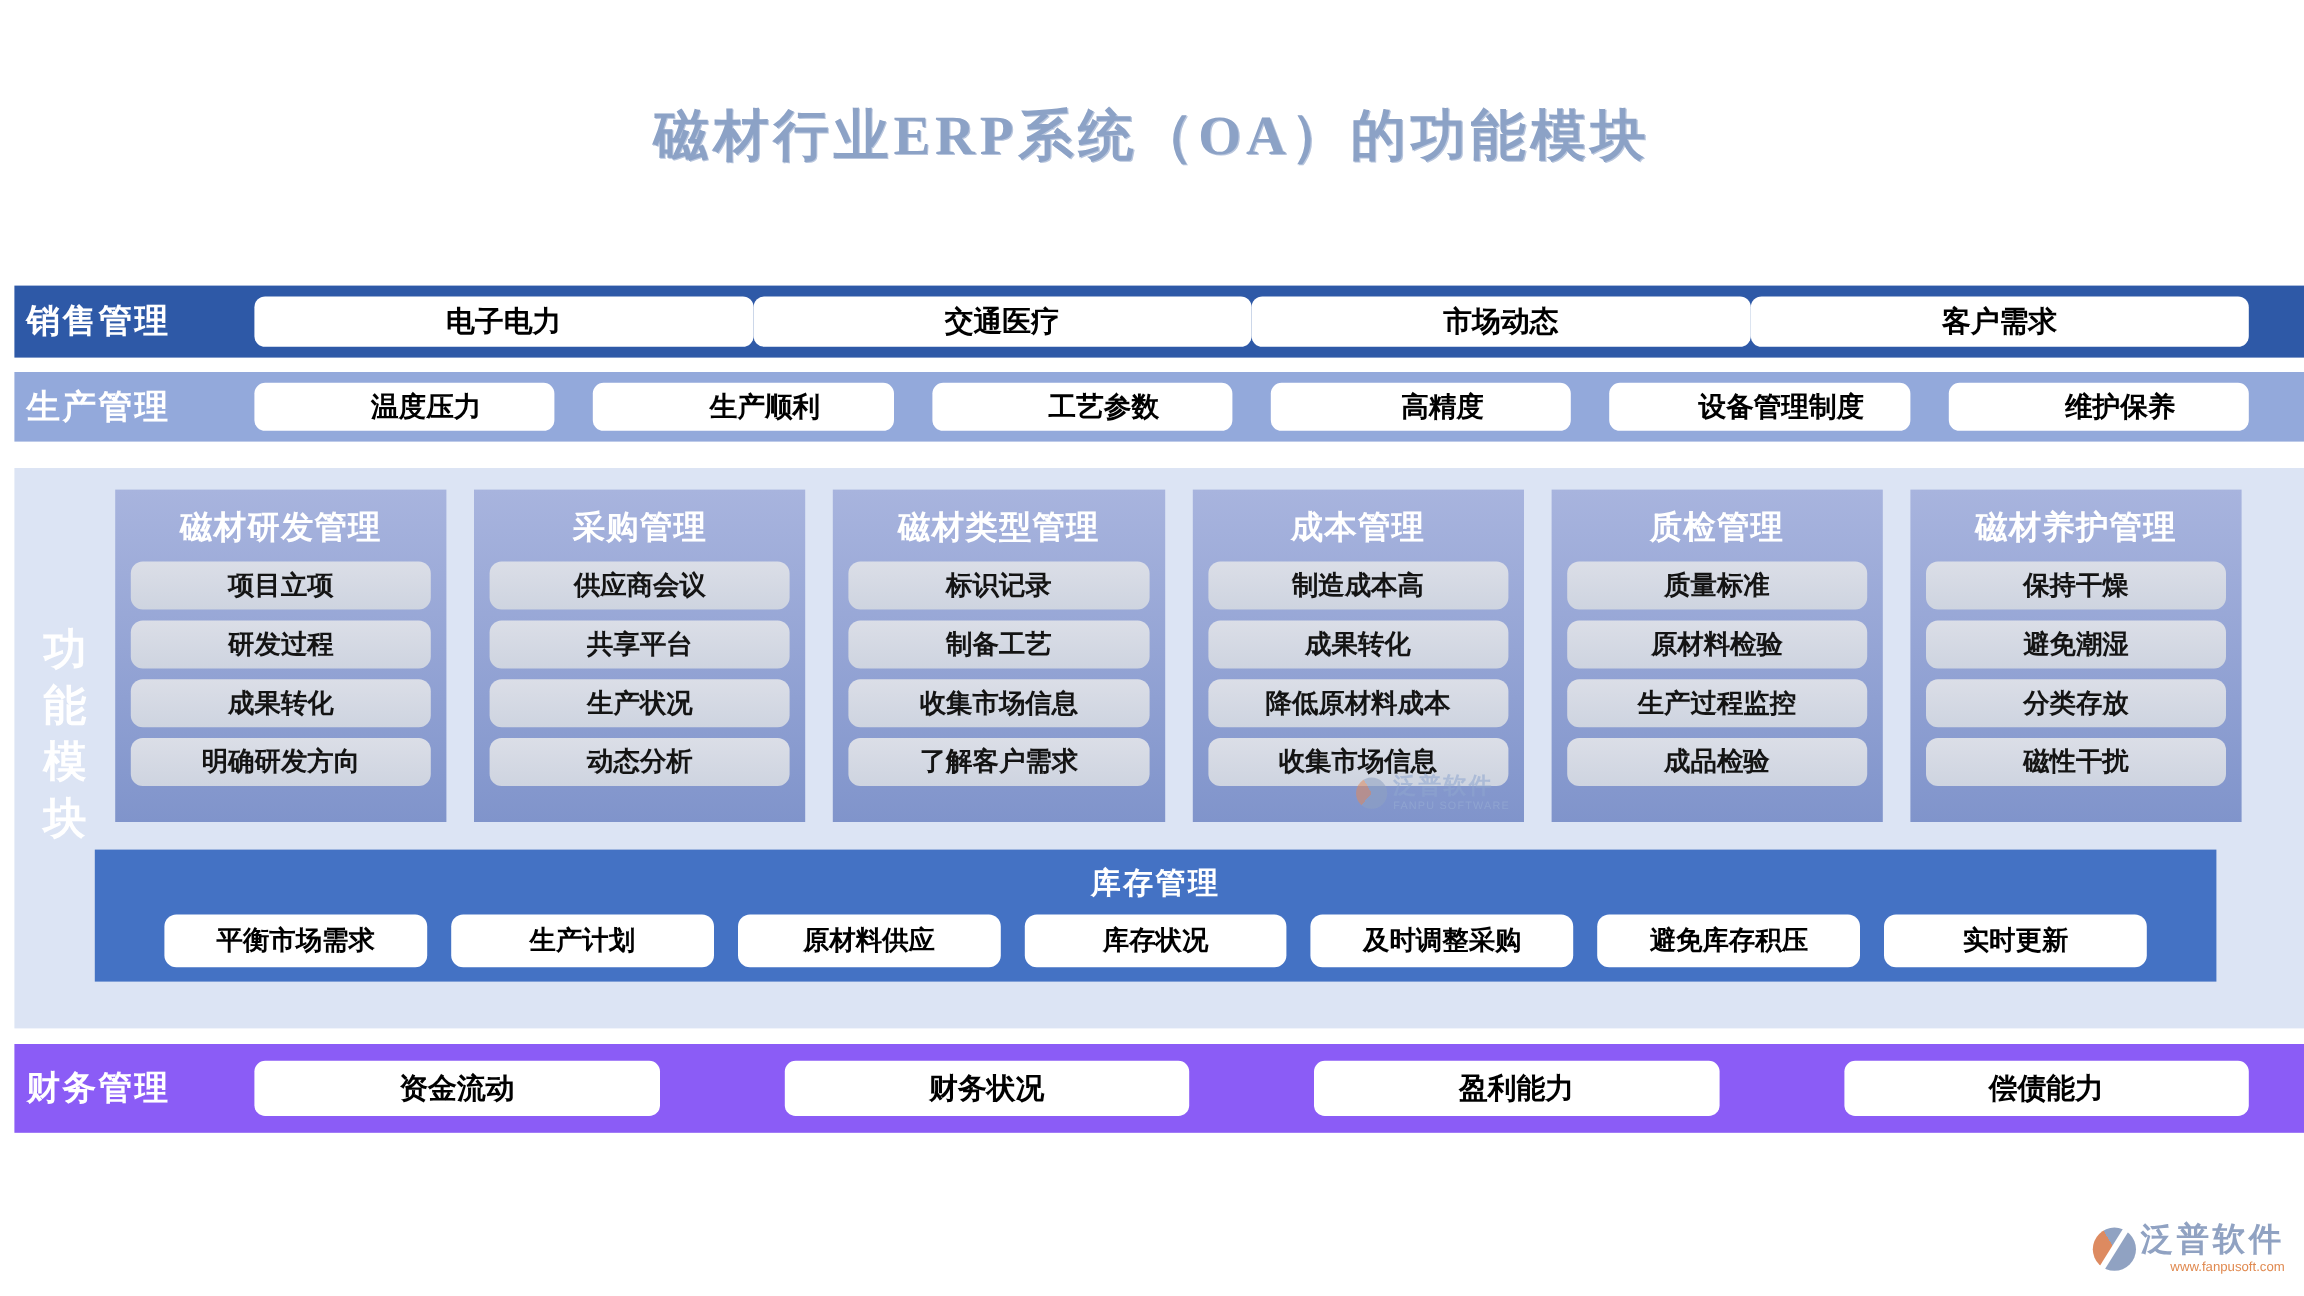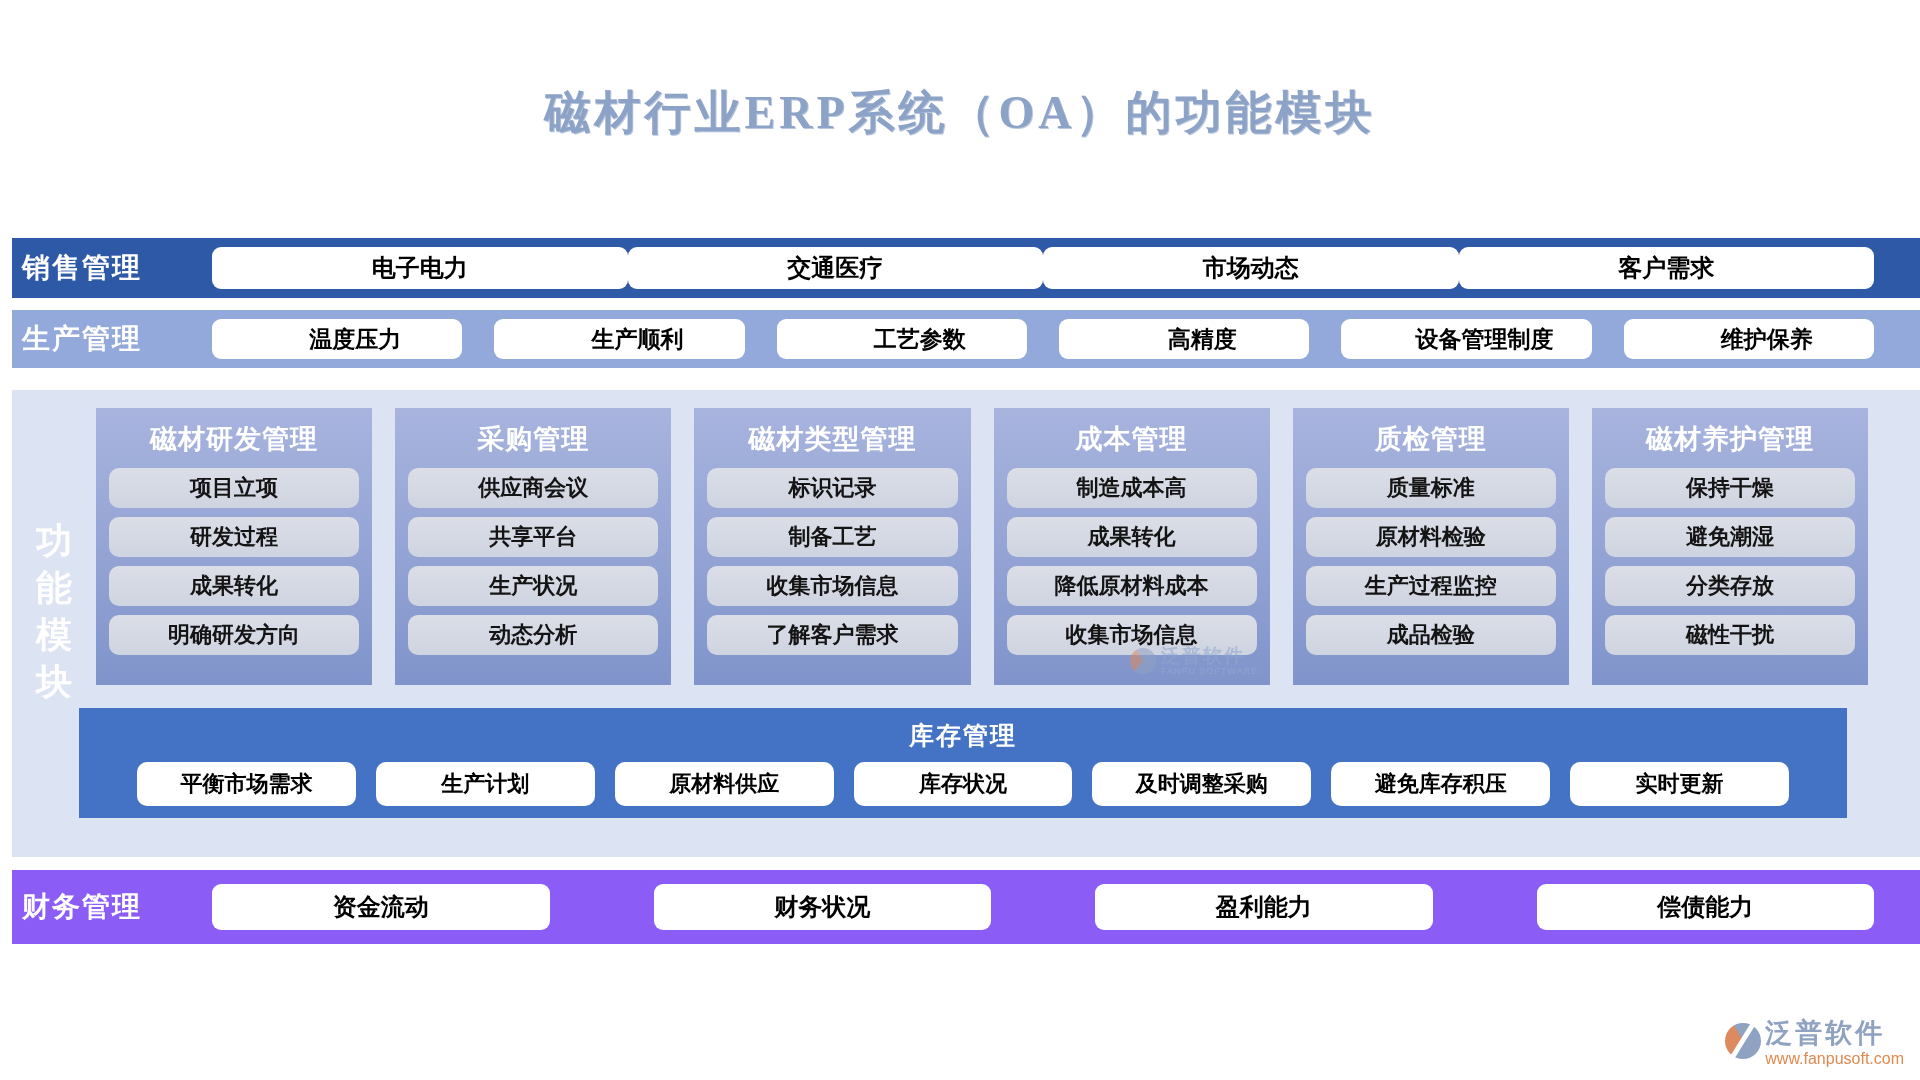--- a/index.html
+++ b/index.html
@@ -110,21 +110,21 @@
     width:36px; height:36px; border-radius:50%; margin-top:3px;
     background:conic-gradient(from 215deg,#dd8a60 0 115deg,#90a2c2 115deg 360deg);
     position:relative;
   }
   .fl-icon::after {
     content:""; position:absolute; left:15px; top:-2px; width:5px; height:40px;
     background:#ffffff; transform:rotate(32deg);
   }
   .fl-text { display:flex; flex-direction:column; line-height:1; }
   .fl-name { font-size:27px; font-weight:bold; color:#90A2C2; letter-spacing:3px; }
-  .fl-url  { font-size:16px; color:#E0894F; margin-top:4px; text-align:right;
+  .fl-url  { font-size:11px; color:#E0894F; margin-top:4px; text-align:right;
              font-family:"Liberation Sans",sans-serif; }
 </style>
 </head>
 <body>
 
 <div class="page">
 
   <h1 class="title">磁材行业ERP系统（OA）的功能模块</h1>
 
   <div class="band band-sales">

